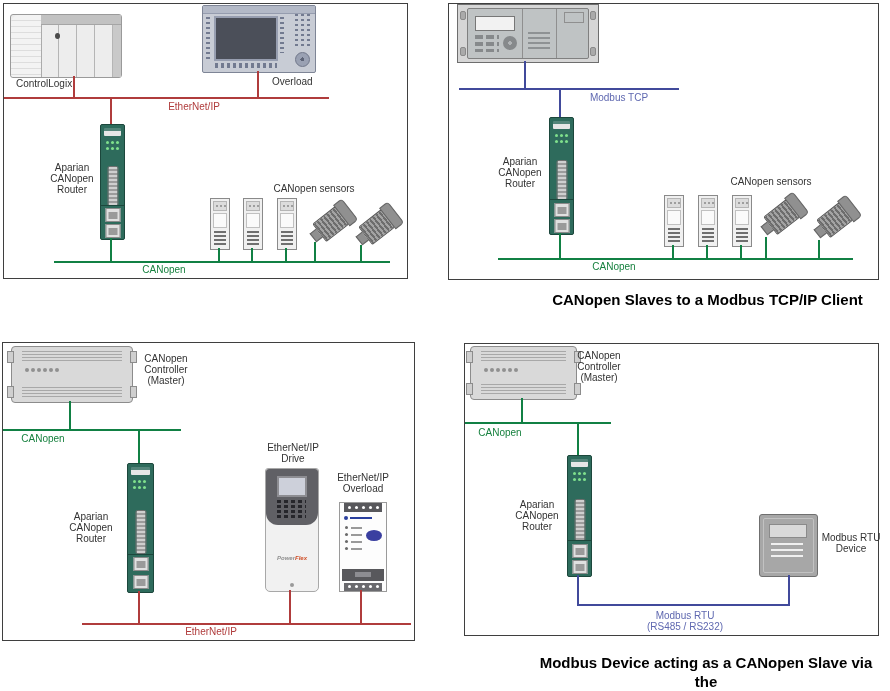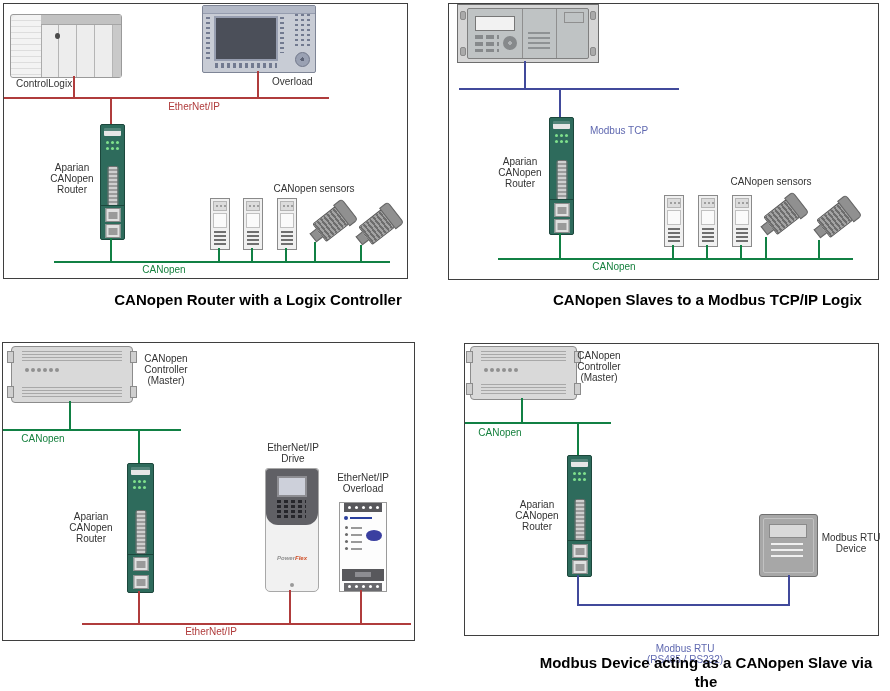--- a/index.html
+++ b/index.html
@@ -3,21 +3,21 @@
 <meta charset="utf-8">
 <style>
   html,body{margin:0;padding:0;background:#fff;}
   #canvas{position:relative;width:890px;height:691px;background:#fff;
           font-family:"Liberation Sans",sans-serif;overflow:hidden;}
   .panel{position:absolute;border:1px solid #3f3f3f;background:#fff;}
   .lbl{position:absolute;font-size:10px;line-height:11px;color:#333;white-space:pre-line;}
   .lbl.center{text-align:center;}
   .net-red{color:#b03c3c;}
   .net-green{color:#17813f;}
-  .net-blue{color:#5f68b0;margin-top:33px;}
+  .net-blue{color:#5f68b0;}
   .caption{position:absolute;font-size:15px;font-weight:bold;color:#000;
            text-align:center;white-space:pre-line;line-height:19px;}
   .hline,.vline{position:absolute;}
   .ln-red{background:#b03c3c;}
   .ln-green{background:#118044;}
   .ln-blue{background:#414a9b;}
   .hline{height:2px;}
   .vline{width:2px;}
 
   
@@ -226,21 +226,20 @@
 
     <div class="hline ln-green" style="left:50px;top:257px;width:336px;"></div>
     <div class="vline ln-green" style="left:106px;top:234px;height:23px;"></div>
     <div class="vline ln-green" style="left:214px;top:244px;height:13px;"></div>
     <div class="vline ln-green" style="left:247px;top:244px;height:13px;"></div>
     <div class="vline ln-green" style="left:281px;top:244px;height:13px;"></div>
     <div class="vline ln-green" style="left:310px;top:238px;height:19px;"></div>
     <div class="vline ln-green" style="left:356px;top:241px;height:16px;"></div>
     <div class="lbl center net-green" style="left:100px;top:260px;width:120px;">CANopen</div>
   </div>
-  <div class="caption" style="left:3px;top:290px;width:510px;">CANopen Router with a Logix Controller</div>
 
   <div class="panel" style="left:448px;top:3px;width:429px;height:275px;">
 
     <div class="relay" style="left:8px;top:0;width:140px;height:57px;">
       <div class="rl-hole" style="left:2px;top:6px;"></div>
       <div class="rl-hole" style="left:2px;bottom:6px;"></div>
       <div class="rl-hole" style="right:2px;top:6px;"></div>
       <div class="rl-hole" style="right:2px;bottom:6px;"></div>
       <div class="rl-inner"></div>
       <div class="rl-lcd"></div>
@@ -302,21 +301,21 @@
 
     <div class="hline ln-green" style="left:49px;top:254px;width:355px;"></div>
     <div class="vline ln-green" style="left:110px;top:229px;height:25px;"></div>
     <div class="vline ln-green" style="left:223px;top:241px;height:13px;"></div>
     <div class="vline ln-green" style="left:257px;top:241px;height:13px;"></div>
     <div class="vline ln-green" style="left:291px;top:241px;height:13px;"></div>
     <div class="vline ln-green" style="left:316px;top:233px;height:21px;"></div>
     <div class="vline ln-green" style="left:369px;top:236px;height:18px;"></div>
     <div class="lbl center net-green" style="left:105px;top:257px;width:120px;">CANopen</div>
   </div>
-  <div class="caption" style="left:535px;top:290px;width:345px;">CANopen Slaves to a Modbus TCP/IP Logix</div>
+  <div class="caption" style="left:535px;top:290px;width:345px;">CANopen Slaves to a Modbus TCP/IP Client</div>
 
   <div class="panel" style="left:2px;top:342px;width:411px;height:297px;">
 
     <div class="ctrl" style="left:8px;top:3px;width:120px;height:55px;">
       <div class="ct-tab" style="left:-5px;top:4px;"></div>
       <div class="ct-tab" style="left:-5px;bottom:4px;"></div>
       <div class="ct-tab" style="right:-5px;top:4px;"></div>
       <div class="ct-tab" style="right:-5px;bottom:4px;"></div>
       <div class="ct-vtop"></div>
       <div class="ct-vbot"></div>

